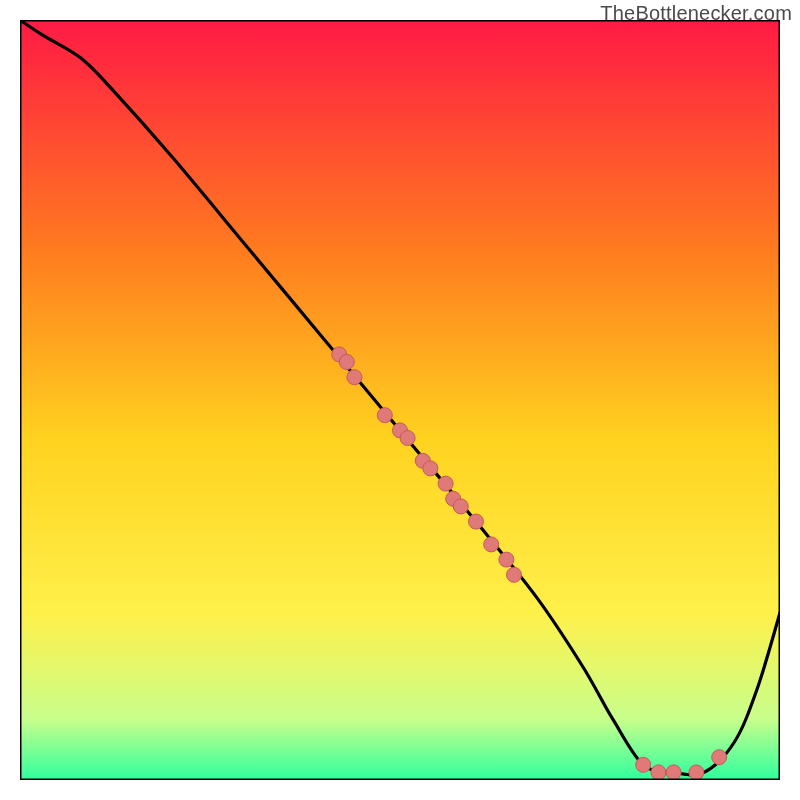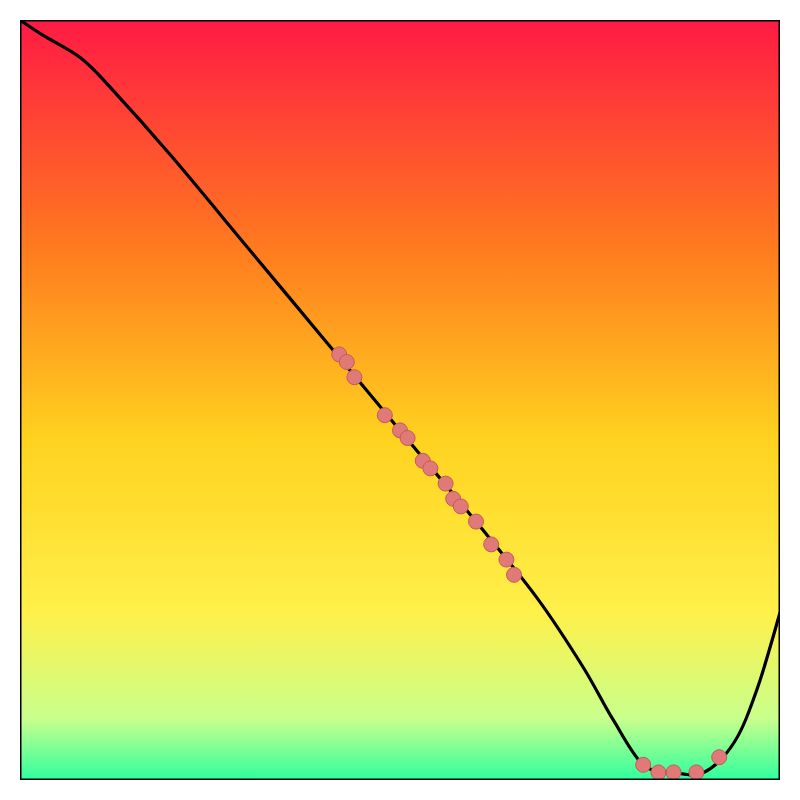--- a/index.html
+++ b/index.html
@@ -36,20 +36,21 @@
   .plot svg {
     display: block;
     width: 760px;
     height: 760px;
   }
 </style>
 </head>
 <body>
 
 <div class="stage">
+  <div class="watermark">TheBottlenecker.com</div>
 
   <div class="plot">
     <svg id="chart-svg" viewBox="0 0 760 760" preserveAspectRatio="none">
       <defs>
         <linearGradient id="bgGrad" x1="0" y1="0" x2="0" y2="1">
           <stop id="g0" offset="0%" stop-color="#ff1a44"></stop>
           <stop id="g1" offset="30%" stop-color="#ff7a1f"></stop>
           <stop id="g2" offset="55%" stop-color="#ffd21f"></stop>
           <stop id="g3" offset="78%" stop-color="#fff04a"></stop>
           <stop id="g4" offset="92%" stop-color="#c8ff8c"></stop>

